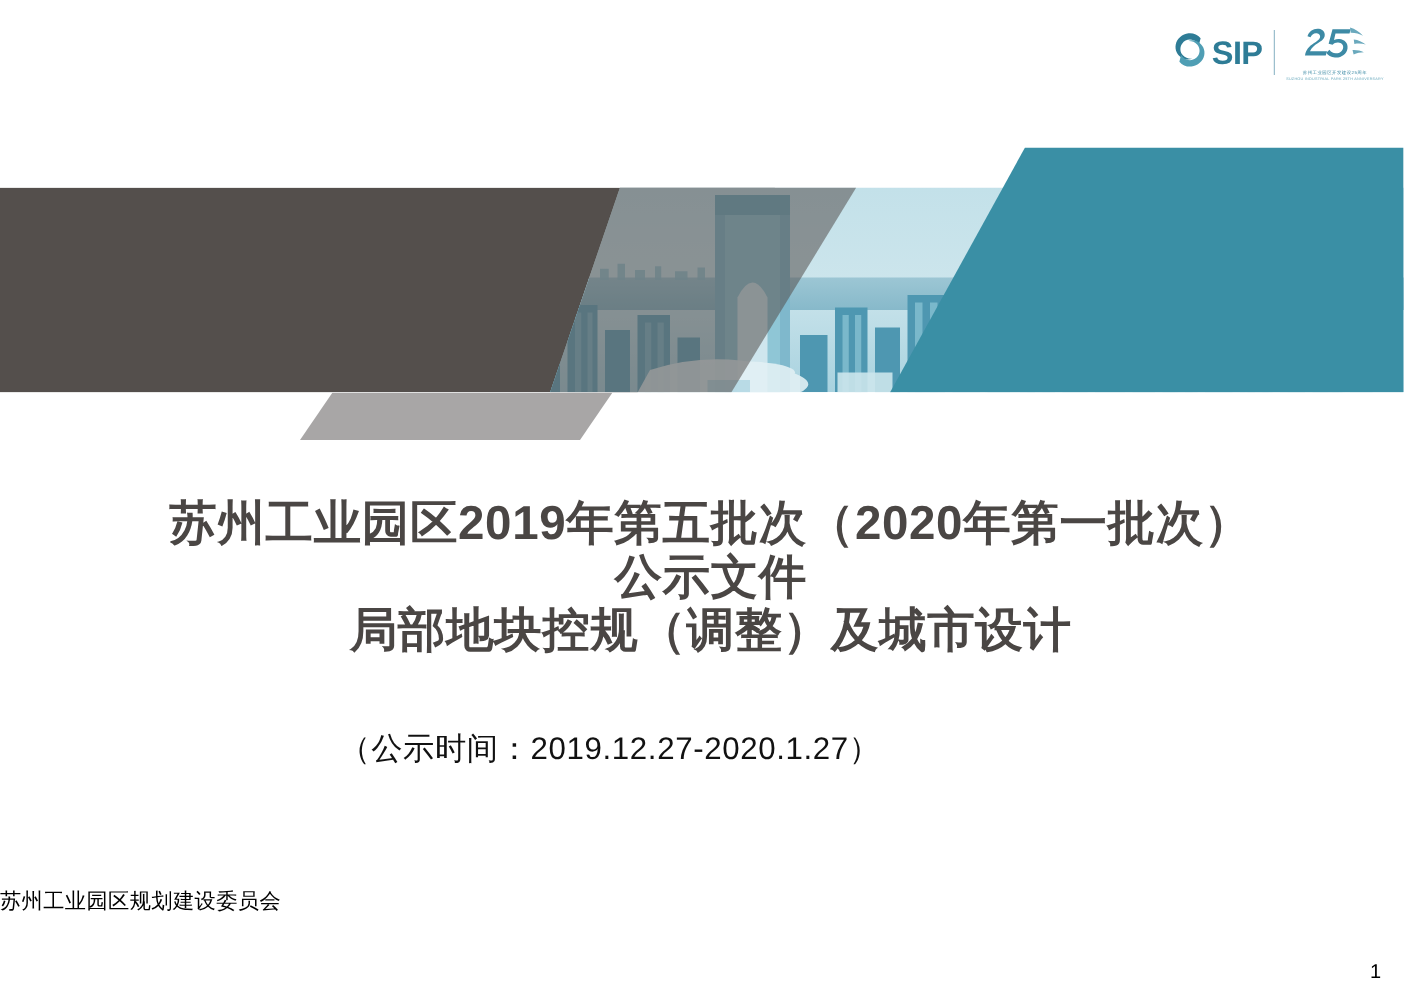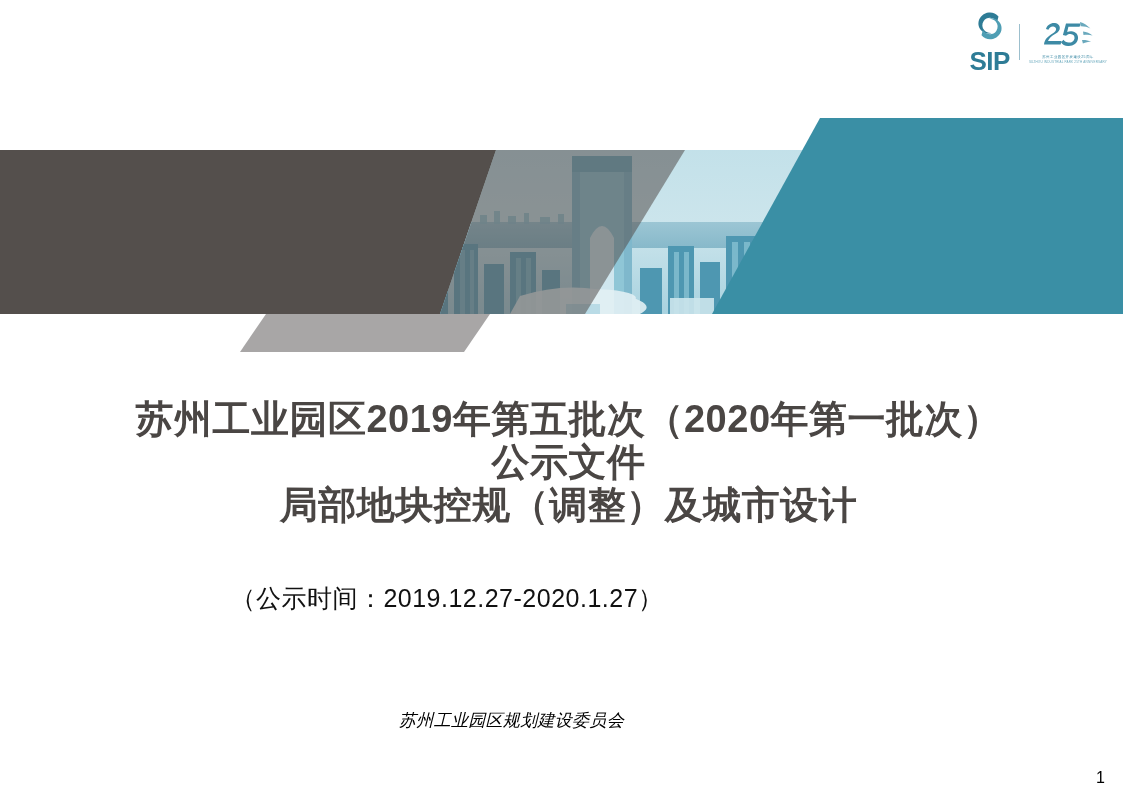--- a/index.html
+++ b/index.html
@@ -22,21 +22,20 @@
     top: 16px;
     right: 16px;
     display: flex;
     align-items: center;
     height: 52px;
   }
   .logo-sip {
     display: flex;
     align-items: center;
     gap: 2px;
-    flex-direction: column;
   }
   .logo-sip-text {
     font-size: 26px;
     font-weight: bold;
     color: #2E7C96;
     letter-spacing: -0.5px;
     line-height: 1;
   }
   .logo-divider {
     width: 1px;
@@ -132,30 +131,29 @@
   .subtitle {
     position: absolute;
     left: 0;
     top: 582px;
     width: 894px;
     text-align: center;
     font-size: 25px;
     color: #111;
     letter-spacing: 0.5px;
     white-space: nowrap;
+    padding-left: 41px;
   }
 
   
   .footer {
     position: absolute;
     left: 0;
     top: 708px;
     width: 1023px;
-    text-align: center;
-    font-style: italic;
   }
   .footer-line {
     font-size: 17px;
     color: #000;
     line-height: 25px;
     letter-spacing: 0.3px;
     white-space: nowrap;
   }
   .page-number {
     position: absolute;

